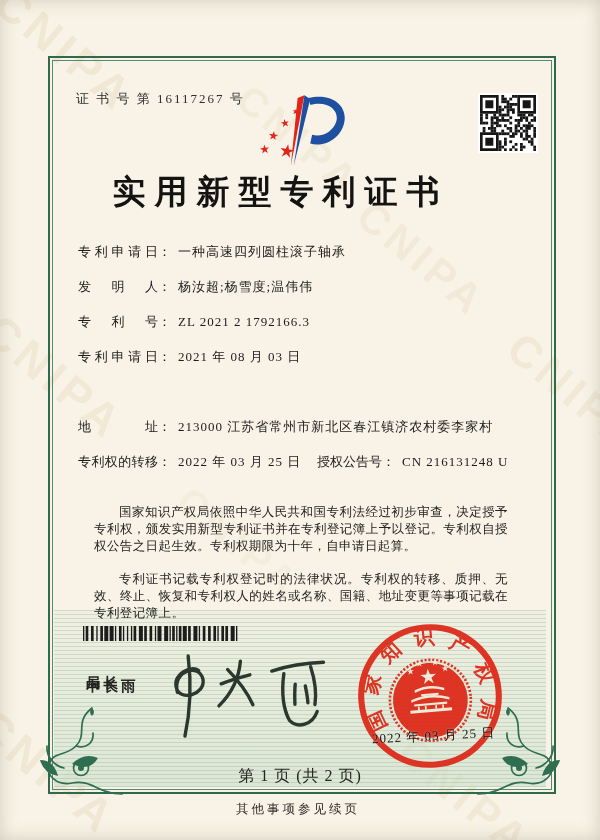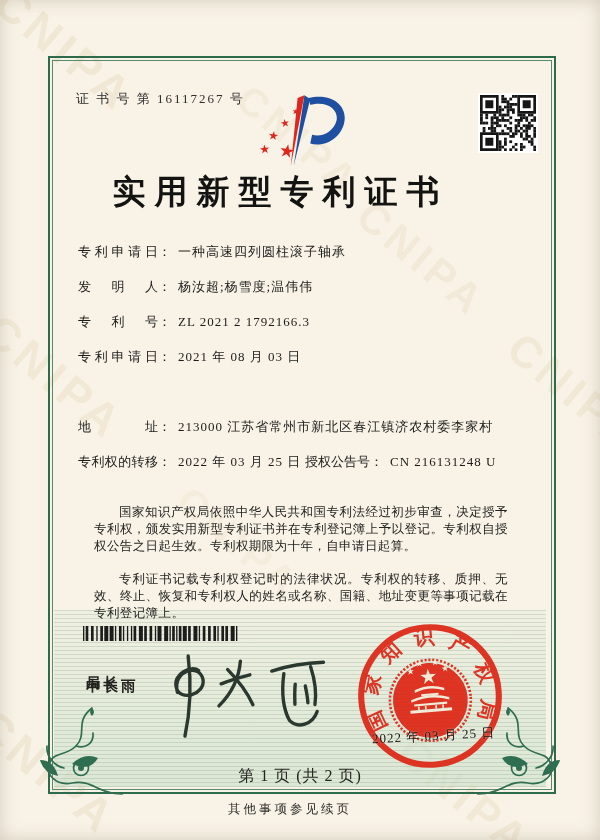--- a/index.html
+++ b/index.html
@@ -58,21 +58,21 @@
   .field-row{
     position:absolute;left:78px;width:446px;z-index:5;
     font-size:13px;color:#1c1c1a;white-space:nowrap;
   }
   .flabel{
     display:inline-block;width:80px;vertical-align:baseline;
     text-align:justify;text-align-last:justify;
   }
   .fcolon{display:inline-block;}
   .fvalue{margin-left:7px;letter-spacing:1px;margin-top:42px;}
-  .grant-no{position:absolute;left:227px;top:0;}
+  .grant-no{position:absolute;left:239px;top:0;}
   
   .body-text{
     position:absolute;left:78px;top:488px;width:446px;z-index:5;
     font-size:12.5px;line-height:17px;color:#242422;
     text-align:justify;letter-spacing:.4px;
   }
   .body-text p{margin:16px;text-indent:2em;}
   
   .barcode{position:absolute;left:83px;top:626px;width:157px;height:15px;z-index:5;}
   .sig-title,.sig-name{
@@ -91,21 +91,21 @@
     position:absolute;left:372px;top:727px;z-index:8;
     font-size:13px;color:#141413;letter-spacing:1px;transform:rotate(-3deg);
     text-shadow:0 0 2px rgba(246,242,230,.7);white-space:nowrap;
   }
   .page-num{
     position:absolute;left:0;top:766px;width:600px;z-index:5;
     text-align:center;font-size:16px;color:#23231f;letter-spacing:1px;
   }
   .continuation{
     position:absolute;left:0;top:801px;width:580px;z-index:5;
-    text-align:center;font-size:12.5px;color:#2b2b28;letter-spacing:3px;
+    text-align:center;font-size:12.5px;color:#2b2b28;letter-spacing:3px;padding-left:8px;
   }
 </style>
 </head>
 <body>
 
 <div class="page">
 
   <svg width="0" height="0" style="position:absolute">
     <defs>
       <path id="star-shape" d="M0,-10 L2.25,-3.09 L9.51,-3.09 L3.63,1.18 L5.88,8.09 L0,3.82 L-5.88,8.09 L-3.63,1.18 L-9.51,-3.09 L-2.25,-3.09 Z"></path>

